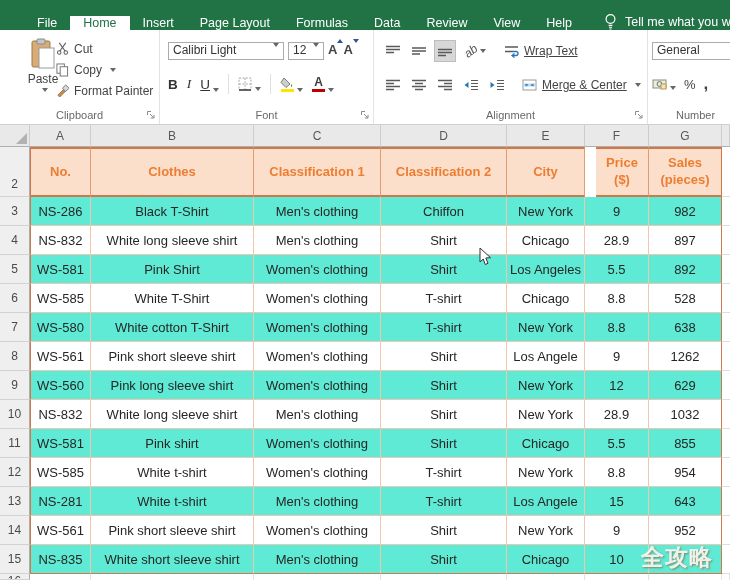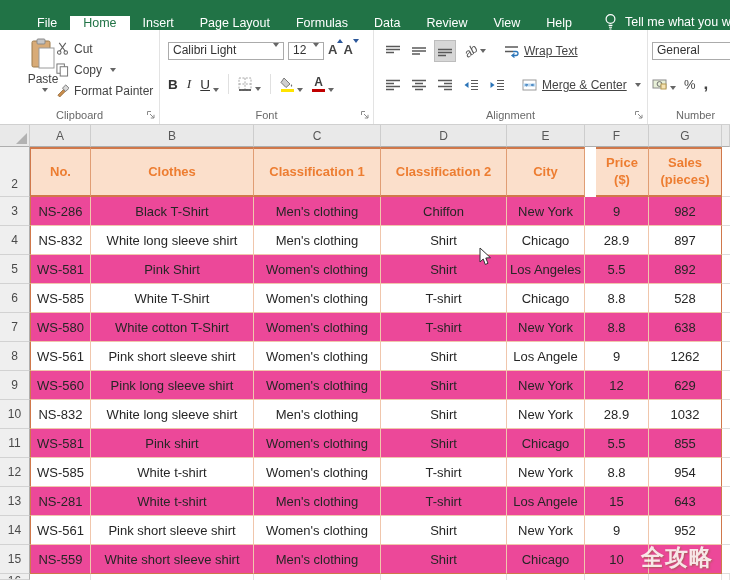--- a/index.html
+++ b/index.html
@@ -78,21 +78,21 @@
   .rh-tall { align-items:flex-end; padding-bottom:5px; }
   .hcell { background:#fbdfcb; color:#ed7d31; font-weight:bold; font-size:13px; text-align:center;
     border-top:2px solid #d0784a; border-bottom:2px solid #d0784a; border-right:1px solid #e09d74;
     display:flex; align-items:center; justify-content:center; line-height:1.3; padding:1px; }
   .hcell.first { border-left:1px solid #d0784a; }
   .hcell.last { border-right:1px solid #d0784a; }
   .dcell { font-size:13px; color:#262626; display:flex; align-items:center; justify-content:center;
     border-right:1px solid #f0c6ac; border-bottom:1px solid #f0c6ac; white-space:nowrap; overflow:hidden; background:#fff; }
   .dcell.first { border-left:1px solid #d0784a; }
   .dcell.last { border-right:1px solid #d0784a; }
-  .dcell.bd { background:#ec4899; }
+  .dcell.bd { background:#5eead4; }
   .dcell.rowend { border-bottom:1px solid #d0784a; }
   .sliver { background:#fff; border-bottom:1px solid #dedede; }
   .b16 { background:#fff; border-right:1px solid #e2e2e2; overflow:hidden; }
   .rh16 { overflow:hidden; align-items:flex-start; line-height:14px; }
   
   .watermark { position:absolute; left:641px; top:542px; width:86px; font-size:23px; font-weight:bold;
     letter-spacing:1px; color:rgba(255,252,248,0.88); text-shadow:1px 1px 2px rgba(140,95,60,0.7); pointer-events:none; }
   .cursor { position:absolute; left:479px; top:247px; pointer-events:none; }
   svg { display:block; }
 </style>
@@ -474,21 +474,21 @@
   <div class="dcell first">WS-561</div>
   <div class="dcell">Pink short sleeve shirt</div>
   <div class="dcell">Women's clothing</div>
   <div class="dcell">Shirt</div>
   <div class="dcell">New York</div>
   <div class="dcell">9</div>
   <div class="dcell last">952</div>
   <div class="sliver"></div>
 
   <div class="rh">15</div>
-  <div class="dcell bd first rowend">NS-559</div>
+  <div class="dcell bd first rowend">NS-835</div>
   <div class="dcell bd rowend">White short sleeve shirt</div>
   <div class="dcell bd rowend">Men's clothing</div>
   <div class="dcell bd rowend">Shirt</div>
   <div class="dcell bd rowend">Chicago</div>
   <div class="dcell bd rowend">10</div>
   <div class="dcell bd last rowend"></div>
   <div class="sliver"></div>
 
   <div class="rh rh16">16</div>
   <div class="b16"></div>

